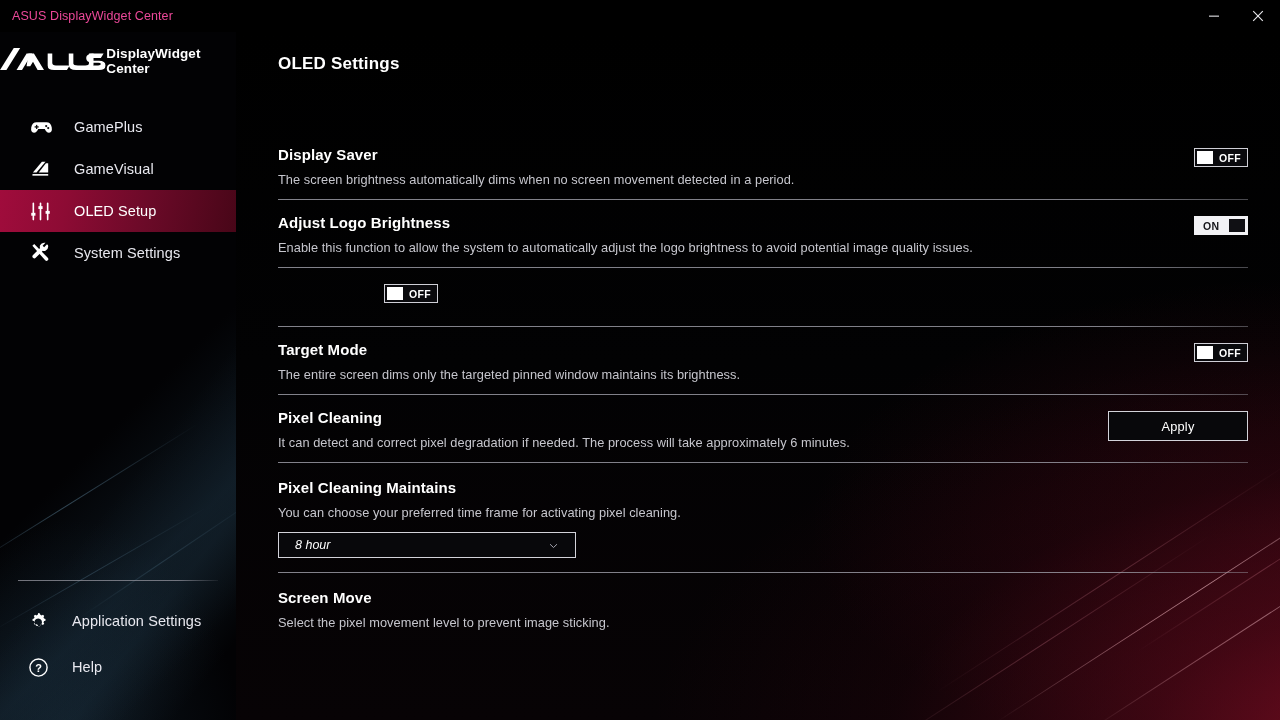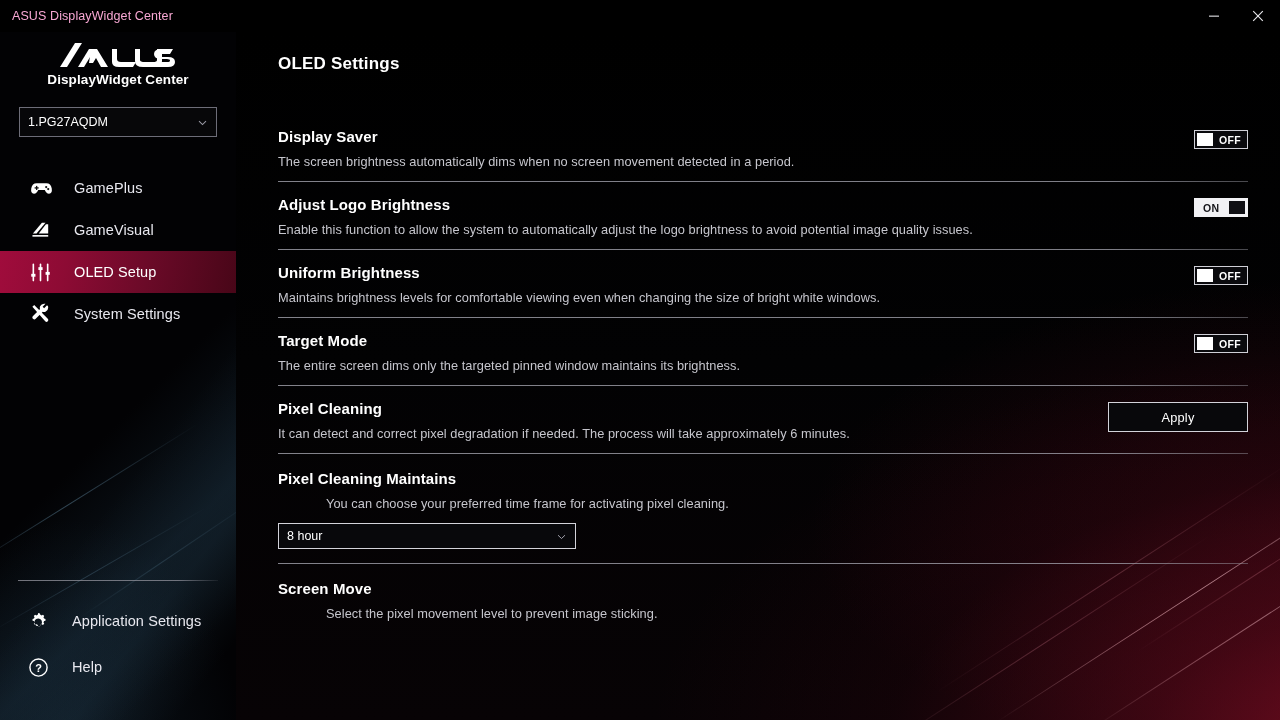--- a/index.html
+++ b/index.html
@@ -23,21 +23,21 @@
   .titlebar {
     position:absolute; top:0; left:0;
     width:1280px; height:32px;
     background:#000;
     display:flex; align-items:center;
     z-index:40;
   }
   .titlebar-title {
     margin-left:12px;
     font-size:12.5px;
-    color:#f9a8d4;
+    color:#ec4899;
     letter-spacing:.1px;
     white-space:nowrap;
   }
   .win-ctrls { margin-left:auto; display:flex; height:32px; }
   .win-btn {
     width:44px; height:32px;
     display:flex; align-items:center; justify-content:center;
     color:#e6e6ea;
   }
   .win-btn svg { display:block; }
@@ -58,21 +58,21 @@
     position:absolute;
     height:1px;
     background:linear-gradient(90deg, rgba(90,140,170,0) 0%, rgba(118,168,198,.40) 45%, rgba(90,140,170,0) 100%);
     transform-origin:left center;
     pointer-events:none;
   }
 
   .brand {
     position:relative;
     margin-top:10px;
-    display:flex; flex-direction:column; align-items:center;
+    display:flex; flex-direction:row; align-items:center;
   }
   .asus-logo { display:block; }
   .brand-sub {
     margin-top:4px;
     font-size:13.5px; font-weight:bold;
     color:#ffffff; letter-spacing:.1px;
   }
 
   .monitor-select {
     position:relative;
@@ -146,21 +146,21 @@
   .main-streak.dim {
     background:linear-gradient(90deg, rgba(230,120,140,0) 0%, rgba(235,140,160,.26) 50%, rgba(230,120,140,0) 100%);
   }
 
   .page-title {
     position:absolute; left:42px; top:22px;
     font-size:17px; font-weight:bold;
     color:#ffffff; letter-spacing:.2px;
   }
 
-  .rows { position:absolute; left:42px; top:82px; width:970px; }
+  .rows { position:absolute; left:42px; top:100px; width:970px; }
 
   .row { position:relative; }
   .row-inner {
     position:relative;
     display:flex; align-items:flex-start;
     padding:14px 0 12px 0;
     min-height:58px;
   }
   .row-text { flex:1; padding-right:24px; }
   .row-title {
@@ -226,30 +226,31 @@
     cursor:pointer;
   }
   .apply-btn .apply-label {
     font-size:12.8px; color:#ffffff; letter-spacing:.2px;
   }
 
   .select-ctl {
     position:relative;
     width:298px; height:26px;
     display:flex; align-items:center;
-    padding:0 9px;
+    padding:0 17px;
     cursor:pointer;
     margin-top:12px;
+    font-style:italic;
   }
   .select-ctl .sel-label { font-size:12.5px; color:#ffffff; }
   .select-ctl .sel-caret { margin-left:auto; color:#a9a9b4; display:flex; align-items:center; }
 
   .block-row { position:relative; padding:16px 0 14px 0; }
   .block-row .row-title { font-size:15px; }
-  .block-row .row-desc { margin-top:9px;margin-left:48px; }
+  .block-row .row-desc { margin-top:9px; }
 </style>
 </head>
 <body>
 
 <div id="app">
 
   <div class="titlebar">
     <div class="titlebar-title">ASUS DisplayWidget Center</div>
     <div class="win-ctrls">
       <div class="win-btn">
@@ -280,28 +281,20 @@
           <path d="M62 14 L74 14 L96 50 L82 50 L72 32 L66 42 L58 42 Z"></path>
           <path d="M104 14 L104 40 Q104 50 118 50 L146 50 L152 40 L122 40 Q114 40 114 34 L114 14 Z"></path>
           <path d="M158 14 L158 40 Q158 50 172 50 L196 50 Q208 50 208 40 L208 14 L198 14 L198 34 Q198 40 190 40 L176 40 Q168 40 168 34 L168 14 Z" opacity="0"></path>
           <path d="M160 14 L150 14 L150 38 Q150 50 166 50 L190 50 Q204 50 204 38 L204 14 L194 14 L194 36 Q194 40 186 40 L170 40 Q160 40 160 36 Z"></path>
           <path d="M212 14 L234 14 L228 24 L212 24 Q206 24 206 27 Q206 30 212 30 L224 30 Q238 30 238 40 Q238 50 224 50 L198 50 L204 40 L222 40 Q228 40 228 37 Q228 34 222 34 L210 34 Q196 34 196 24 Q196 14 212 14 Z" transform="translate(-8,0)"></path>
         </g>
       </svg>
       <div class="brand-sub">DisplayWidget Center</div>
     </div>
 
-    <div class="monitor-select">
-      <span class="ms-label">1.PG27AQDM</span>
-      <span class="ms-caret">
-        <svg width="11" height="11" viewBox="0 0 12 12" aria-hidden="true">
-          <path d="M2.2 4.4 L6 8.2 L9.8 4.4" stroke="currentColor" stroke-width="1.1" fill="none"></path>
-        </svg>
-      </span>
-    </div>
 
     <div class="nav">
 
       <div class="nav-item">
         <span class="nav-icon">
           <svg width="23" height="17" viewBox="0 0 26 18" aria-hidden="true">
             <path d="M7.5 3.2 H18.5 Q23.6 3.2 24.6 9 Q25.4 14.6 21.6 15 Q19.3 15.2 17.8 12.6 L16.7 10.8 H9.3 L8.2 12.6 Q6.7 15.2 4.4 15 Q0.6 14.6 1.4 9 Q2.4 3.2 7.5 3.2 Z" fill="#ffffff"></path>
             <rect x="5.2" y="7.6" width="4.6" height="1.5" fill="#111"></rect>
             <rect x="6.75" y="6.05" width="1.5" height="4.6" fill="#111"></rect>
             <circle cx="18.3" cy="7.4" r="1.25" fill="#111"></circle>
@@ -421,24 +414,20 @@
               <span class="knob"></span>
               <span class="tg-text">ON</span>
             </div>
           </div>
         </div>
         <div class="row-sep"></div>
       </div>
 
       <div class="row">
         <div class="row-inner">
-          <div class="row-text">
-            <div class="row-title">Uniform Brightness</div>
-            <div class="row-desc">Maintains brightness levels for comfortable viewing even when changing the size of bright white windows.</div>
-          </div>
           <div class="row-control">
             <div class="toggle">
               <span class="knob"></span>
               <span class="tg-text">OFF</span>
             </div>
           </div>
         </div>
         <div class="row-sep"></div>
       </div>
 

